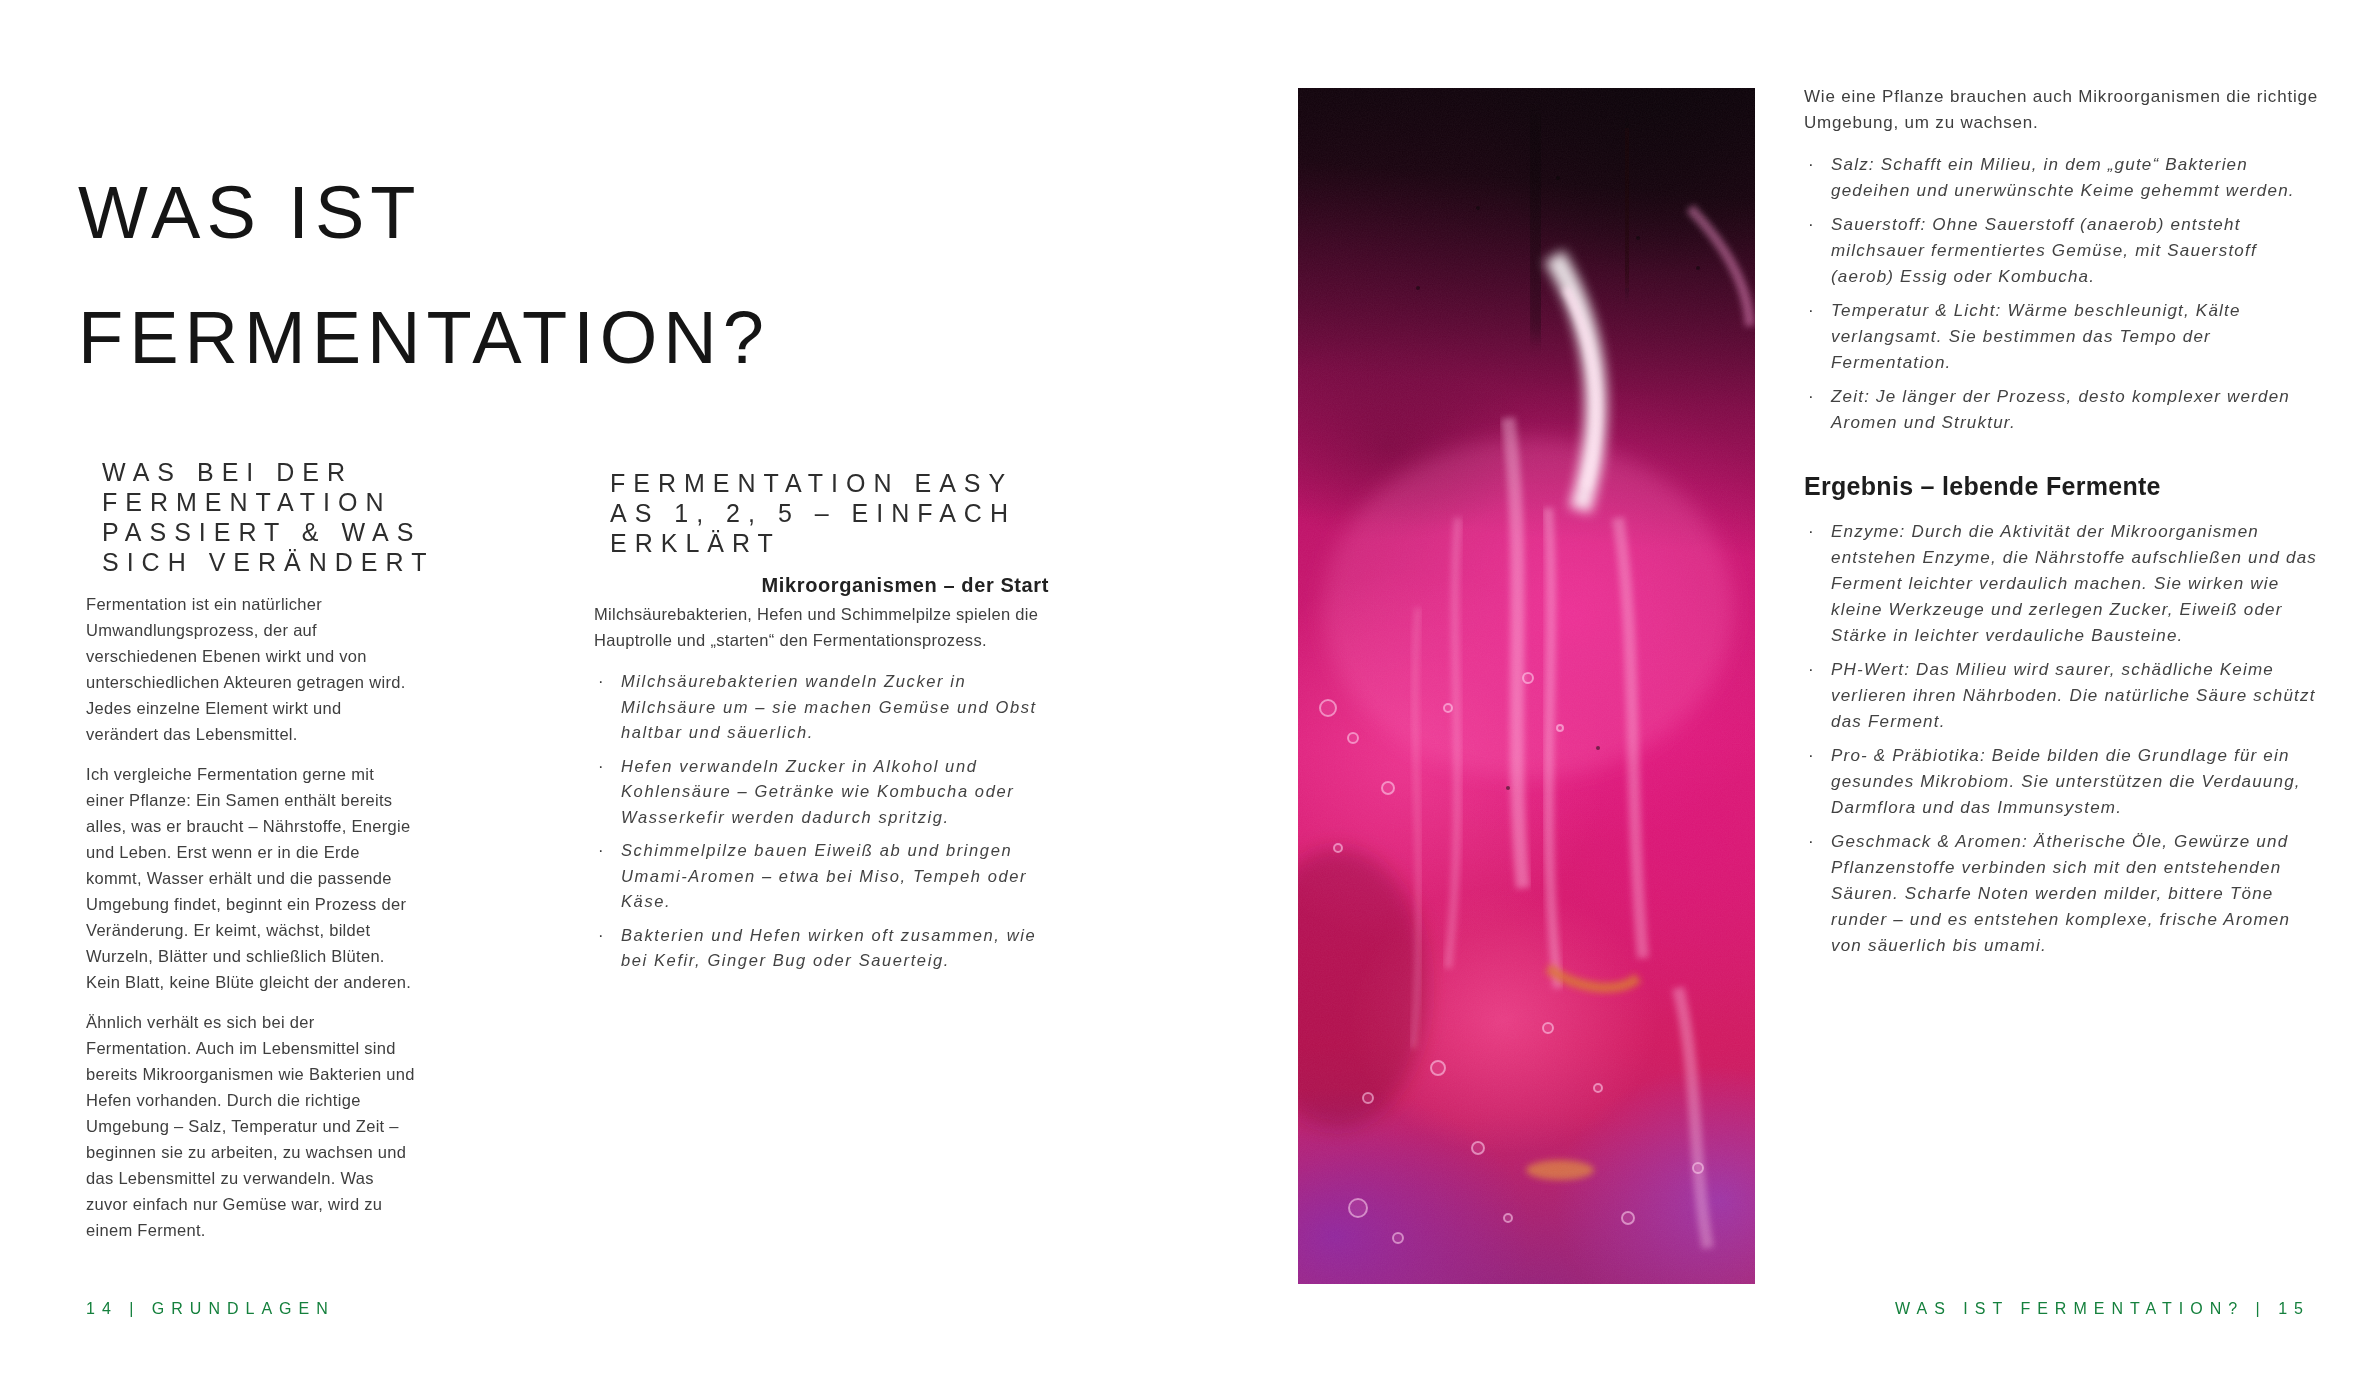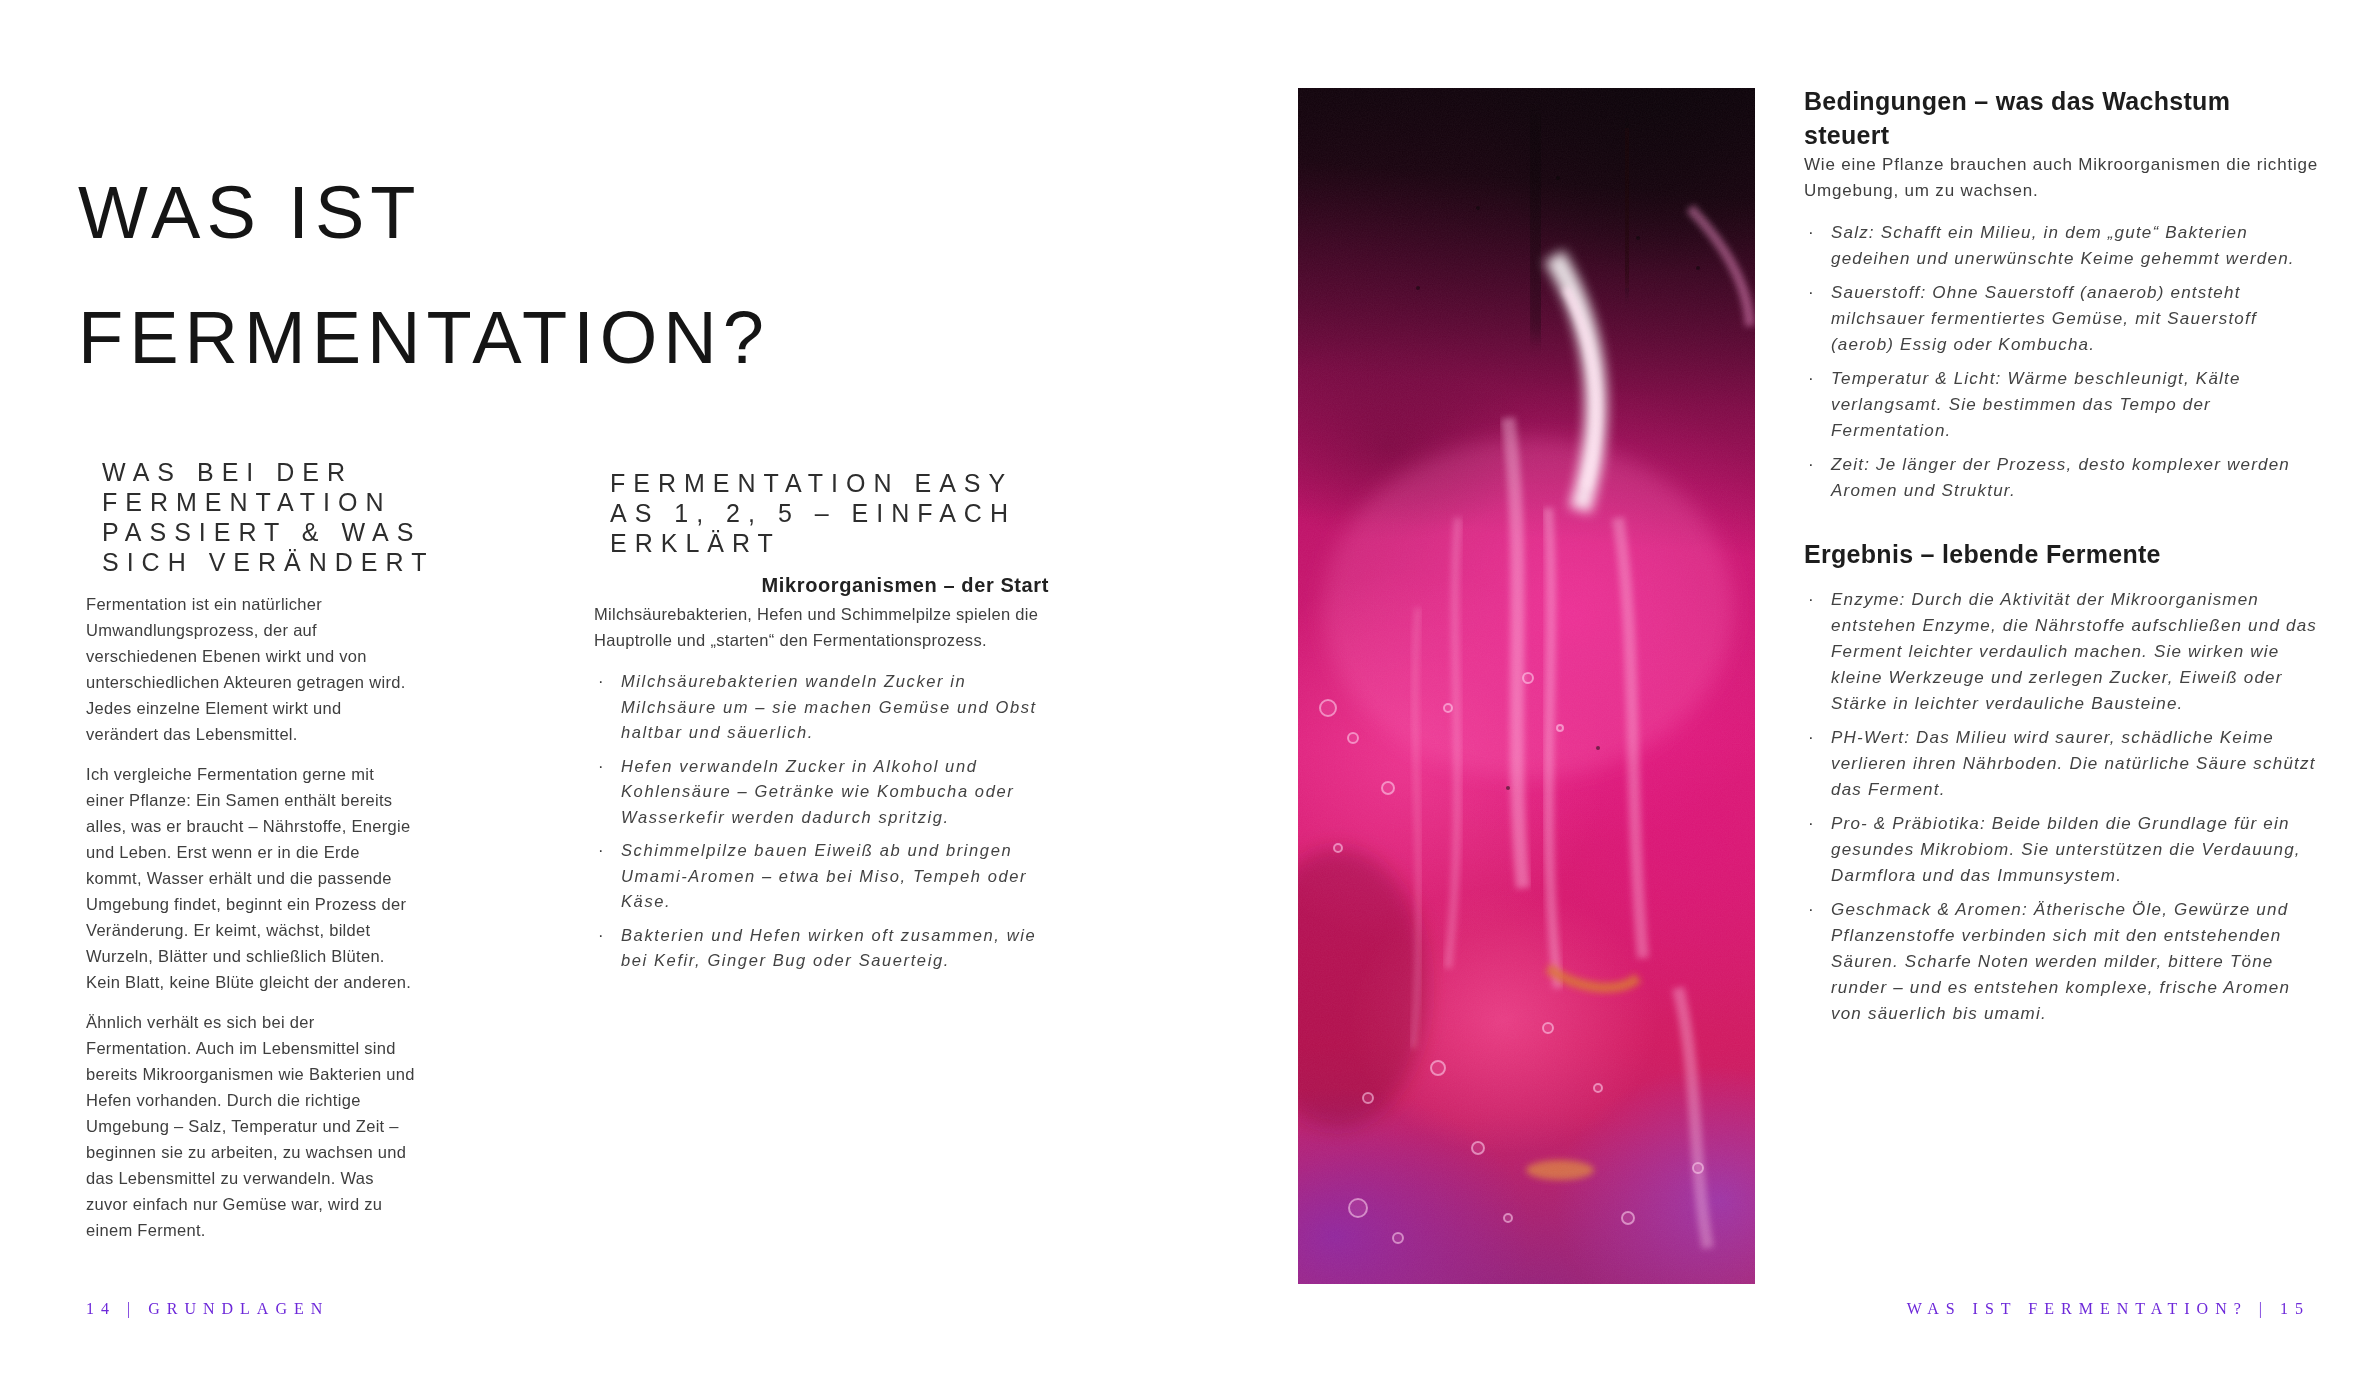--- a/index.html
+++ b/index.html
@@ -95,23 +95,22 @@
 
   .right-intro { margin-top: 0; }
   #results-heading { margin-top: 33px; }
 
   
   .footer {
     position: absolute;
     top: 1300px;
     font-size: 16px;
     letter-spacing: 7px;
-    color: #6d28d9;
+    color: #15803d;
     white-space: nowrap;
-    font-family: Liberation Serif, serif;
   }
   #footer-left { left: 86px; }
   #footer-right { right: 52px; text-align: right; }
 
   
   #photo {
     position: absolute;
     left: 1298px;
     top: 88px;
     width: 457px;
@@ -244,21 +243,20 @@
           <circle cx="400" cy="180" r="2"></circle>
           <circle cx="300" cy="660" r="2"></circle>
         <circle cx="210" cy="700" r="2"></circle>
       </g>
 
       <rect x="0" y="0" width="457" height="1196" filter="url(#grain)" opacity="0.35"></rect>
     </svg>
   </div>
 
   <div class="col" id="col-right">
-    <h2 class="bold-heading">Bedingungen – was das Wachstum steuert</h2>
     <p class="body-text right-intro">Wie eine Pflanze brauchen auch Mikroorganismen die richtige Umgebung, um zu wachsen.</p>
     <ul class="bullets">
       <li>Salz: Schafft ein Milieu, in dem „gute“ Bakterien gedeihen und unerwünschte Keime gehemmt werden.</li>
       <li>Sauerstoff: Ohne Sauerstoff (anaerob) entsteht milchsauer fermentiertes Gemüse, mit Sauerstoff (aerob) Essig oder Kombucha.</li>
       <li>Temperatur &amp; Licht: Wärme beschleunigt, Kälte verlangsamt. Sie bestimmen das Tempo der Fermentation.</li>
       <li>Zeit: Je länger der Prozess, desto komplexer werden Aromen und Struktur.</li>
     </ul>
 
     <h2 class="bold-heading" id="results-heading">Ergebnis – lebende Fermente</h2>
     <ul class="bullets">

